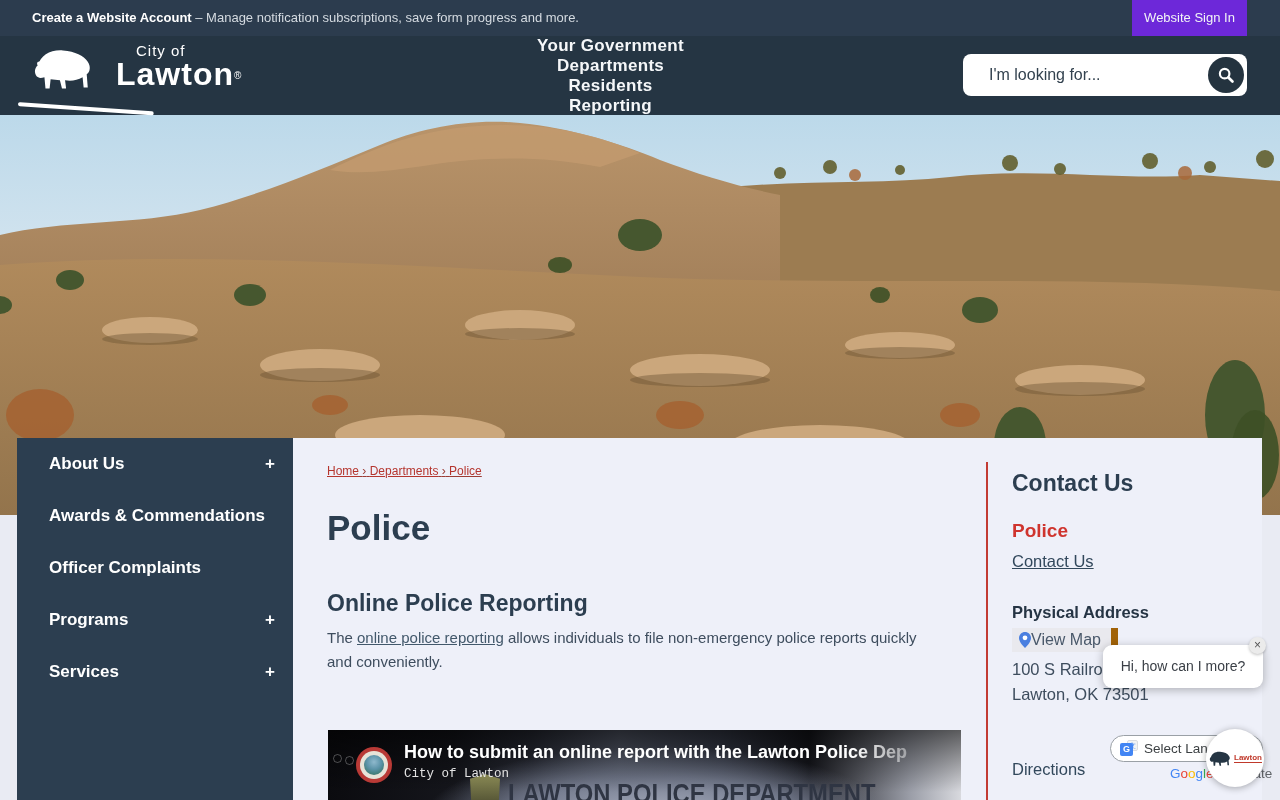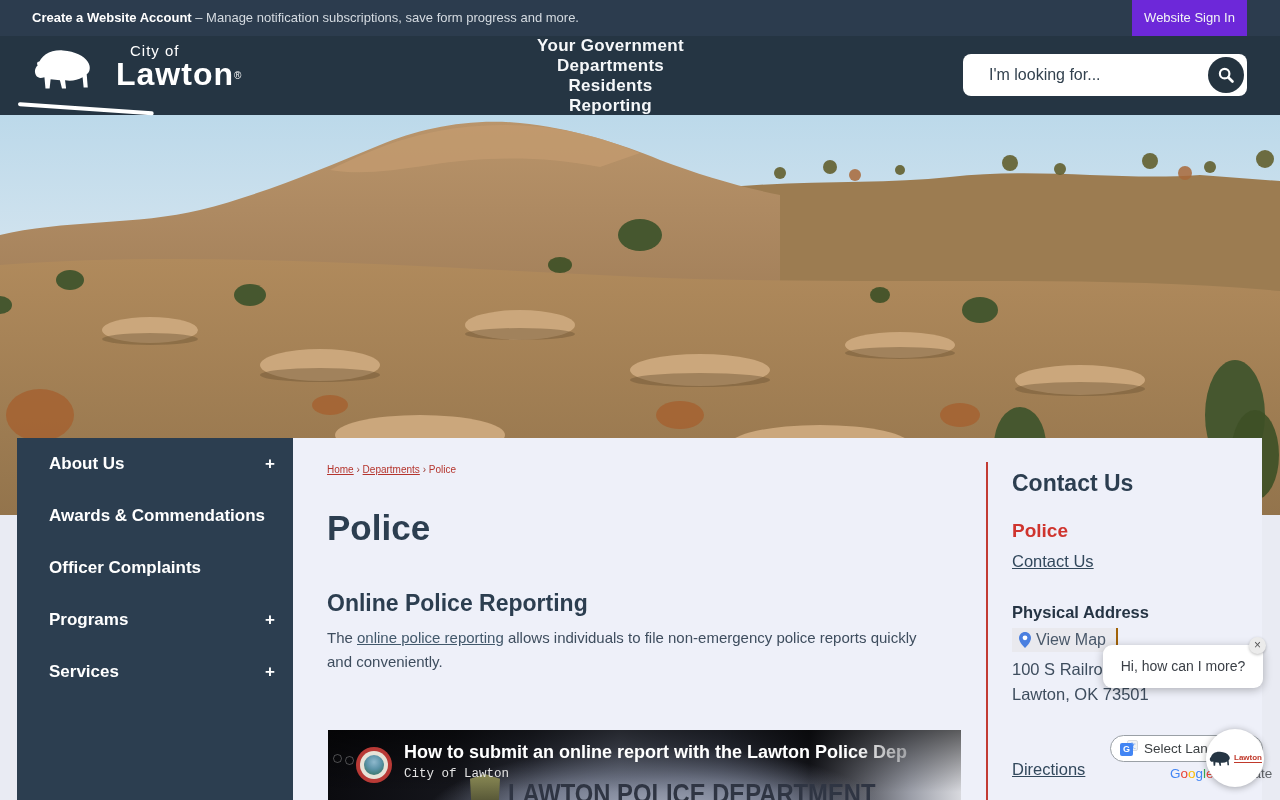--- a/index.html
+++ b/index.html
@@ -11,21 +11,21 @@
   .topbar { position:absolute; left:0; top:0; width:1280px; height:36px; background:#2c3c4e; z-index:30; }
   .topbar-text { position:absolute; left:32px; top:0; height:36px; line-height:36px; font-size:13px; color:#d5dbe1; white-space:nowrap; }
   .topbar-text b { color:#ffffff; font-weight:bold; }
   .signin-btn { position:absolute; left:1132px; top:0; width:115px; height:36px; background:#6d28d9; color:#f2f4f6; font-size:13px; text-align:center; line-height:36px; cursor:pointer; }
 
   
   .header { position:absolute; left:0; top:36px; width:1280px; height:79px; background:#253543; z-index:25; }
   .logo { position:absolute; left:20px; top:40px; width:240px; height:84px; z-index:26; cursor:pointer; }
   .logo-bison { position:absolute; left:10px; top:6px; }
   .logo-text { position:absolute; left:96px; top:2px; color:#fff; }
-  .logo-cityof { font-size:15px; letter-spacing:1px; display:block; margin-left:14px; }
+  .logo-cityof { font-size:15px; letter-spacing:1px; display:block; margin-left:20px; }
   .logo-name { font-size:32px; font-weight:bold; letter-spacing:1px; line-height:30px; }
   .logo-reg { font-size:10px; vertical-align:6px; }
   .logo-ground { position:absolute; left:-2px; top:62px; width:136px; height:4px; background:#fff; transform:rotate(4deg); transform-origin:left center; border-radius:2px; }
   .nav { position:absolute; left:313px; top:36px; width:595px; height:79px; display:flex; justify-content:space-between; align-items:center; z-index:26;flex-direction:column; }
   .nav-item { color:#f5f7f9; font-size:17px; font-weight:bold; letter-spacing:.3px; cursor:pointer; white-space:nowrap; }
   .search { position:absolute; left:963px; top:54px; width:284px; height:42px; background:#ffffff; border-radius:8px; z-index:26; display:flex; align-items:center; }
   .search input { border:none; outline:none; background:transparent; font-family:"Liberation Sans",sans-serif; font-size:16px; color:#2f3e4e; padding-left:26px; width:220px; }
   .search input::placeholder { color:#33424f; opacity:1; }
   .search-btn { position:absolute; right:3px; top:3px; width:36px; height:36px; border-radius:50%; background:#24333f; display:flex; align-items:center; justify-content:center; cursor:pointer; }
 
@@ -33,21 +33,21 @@
   .hero { position:absolute; left:0; top:115px; width:1280px; height:400px; background:linear-gradient(180deg,#bcd9ea 0%,#cfe2ee 30%,#dce8f0 55%,#e3ecf2 100%); overflow:hidden; z-index:1; }
 
   
   .leftmenu { position:absolute; left:17px; top:438px; width:276px; height:362px; background:#2c3e50; z-index:10; }
   .leftmenu ul { list-style:none; }
   .leftmenu li { padding:15px 18px 15px 32px; color:#ffffff; font-size:17px; font-weight:bold; line-height:22px; cursor:pointer; position:relative; }
   .leftmenu .plus { position:absolute; right:18px; top:15px; font-size:17px; font-weight:bold; color:#fff; }
 
   
   .card { position:absolute; left:293px; top:438px; width:969px; height:362px; background:#eef0f9; z-index:9; }
-  .breadcrumb { position:absolute; left:34px; top:26px; font-size:10px; color:#9b3c35; }
+  .breadcrumb { position:absolute; left:34px; top:26px; font-size:12px; color:#9b3c35;text-decoration:underline; }
   .breadcrumb a { color:#b5352e; text-decoration:underline; cursor:pointer; }
   .breadcrumb .bc-current { color:#b5352e; }
   .page-title { position:absolute; left:34px; top:70px; font-size:35px; font-weight:bold; color:#2c3e50; }
   .section-heading { position:absolute; left:34px; top:152px; font-size:23px; font-weight:bold; color:#2c3e50; }
   .para { position:absolute; left:34px; top:188px; width:600px; font-size:15px; line-height:24px; color:#3e4d5e; }
   .para a { color:#42586b; text-decoration:underline; cursor:pointer; }
 
   
   .video { position:absolute; left:35px; top:292px; width:633px; height:120px; overflow:hidden; background:
       radial-gradient(ellipse 300px 95px at 52% 75%, #aeb4c4 0%, #767d90 45%, rgba(20,20,26,0) 78%),
@@ -65,25 +65,25 @@
   .banner-text { font-size:27px; font-weight:bold; color:#2f3543; white-space:nowrap; letter-spacing:0px; transform:scaleX(.88); transform-origin:left center; }
   .video-dot { position:absolute; width:9px; height:9px; border-radius:50%; border:1.5px solid rgba(255,255,255,.28); }
 
   
   .red-divider { position:absolute; left:693px; top:24px; width:2px; height:338px; background:#c23b34; }
   .contact { position:absolute; left:719px; top:0; width:250px; }
   .contact-heading { position:absolute; left:0; top:32px; font-size:23px; font-weight:bold; color:#2c3e50; }
   .contact-dept { position:absolute; left:0; top:82px; font-size:19px; font-weight:bold; color:#cf342e; }
   .contact-link { position:absolute; left:0; top:114px; font-size:16.5px; color:#32485c; text-decoration:underline; cursor:pointer; }
   .addr-label { position:absolute; left:0; top:165px; font-size:16.5px; font-weight:bold; color:#253444; }
-  .viewmap { position:absolute; left:0; top:190px; display:inline-flex; align-items:center; gap:5px; background:#e9e9ee; border-right:2px solid #a16207; padding:3px 10px 3px 7px; cursor:pointer; }
+  .viewmap { position:absolute; left:0; top:190px; display:inline-flex; align-items:center; background:#e9e9ee; border-right:7px solid #a16207; padding:3px 10px 3px 7px; cursor:pointer; }
   .viewmap span { font-size:16px; color:#49586a; }
   .addr1 { position:absolute; left:0; top:222px; font-size:16.5px; color:#3e4d5e; white-space:nowrap; }
   .addr2 { position:absolute; left:0; top:247px; font-size:16.5px; color:#3e4d5e; }
-  .directions { position:absolute; left:0; top:322px; font-size:16.5px; color:#32485c; text-decoration:underline; cursor:pointer; }
+  .directions { position:absolute; left:0; top:322px; font-size:16.5px; color:#32485c; cursor:pointer; }
 
   
   .chat-bubble { position:absolute; left:1103px; top:645px; width:160px; height:43px; background:#ffffff; border-radius:9px; box-shadow:0 2px 10px rgba(0,0,0,.28); z-index:40; font-size:14px; color:#3a3f46; text-align:center; line-height:43px; }
   .chat-close { position:absolute; left:1249px; top:637px; width:17px; height:17px; border-radius:50%; background:#ebebeb; box-shadow:0 1px 3px rgba(0,0,0,.25); z-index:41; font-size:12px; color:#555; text-align:center; line-height:16px; cursor:pointer; }
   .translate { position:absolute; left:1110px; top:735px; width:153px; height:27px; background:#fff; border:1px solid #9aa0a6; border-radius:14px; z-index:38; display:flex; align-items:center; padding:0 9px; gap:6px; overflow:hidden; cursor:pointer; }
   .gt-icon { position:relative; width:18px; height:18px; flex:0 0 18px; }
   .gt-blue { position:absolute; left:0; top:3px; width:13px; height:13px; background:#4285f4; border-radius:2px; color:#fff; font-size:9px; font-weight:bold; text-align:center; line-height:13px; }
   .gt-white { position:absolute; right:0; top:0; width:11px; height:11px; background:#f1f3f4; border:1px solid #dadce0; border-radius:2px; color:#4285f4; font-size:7px; text-align:center; line-height:10px; }
   .translate-label { font-size:13.5px; color:#3c4043; white-space:nowrap; }
   .gbrand { position:absolute; left:1170px; top:766px; z-index:38; font-size:13.5px; white-space:nowrap; }

